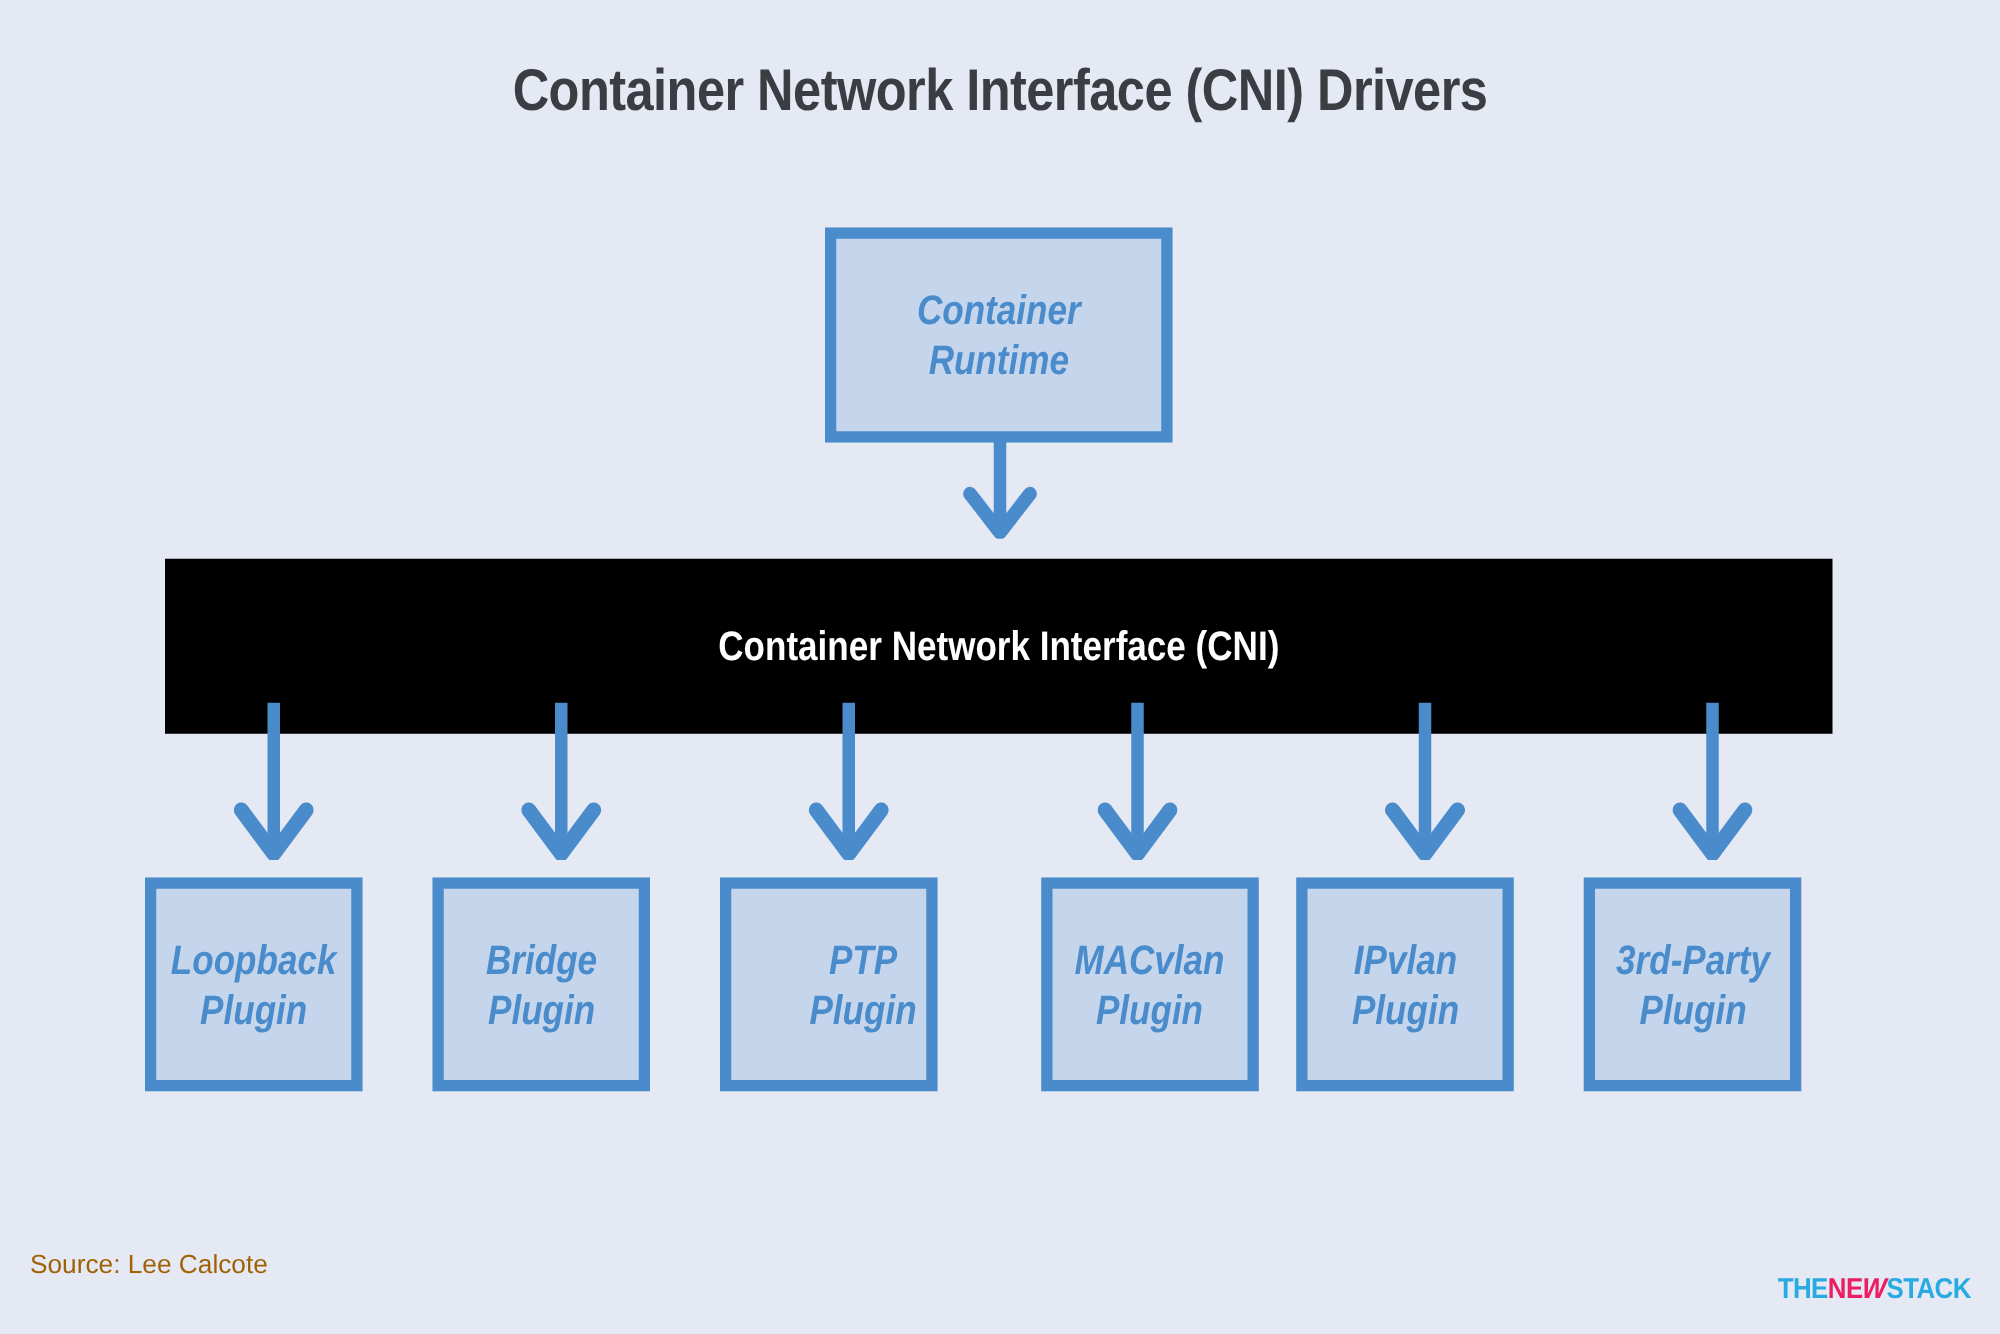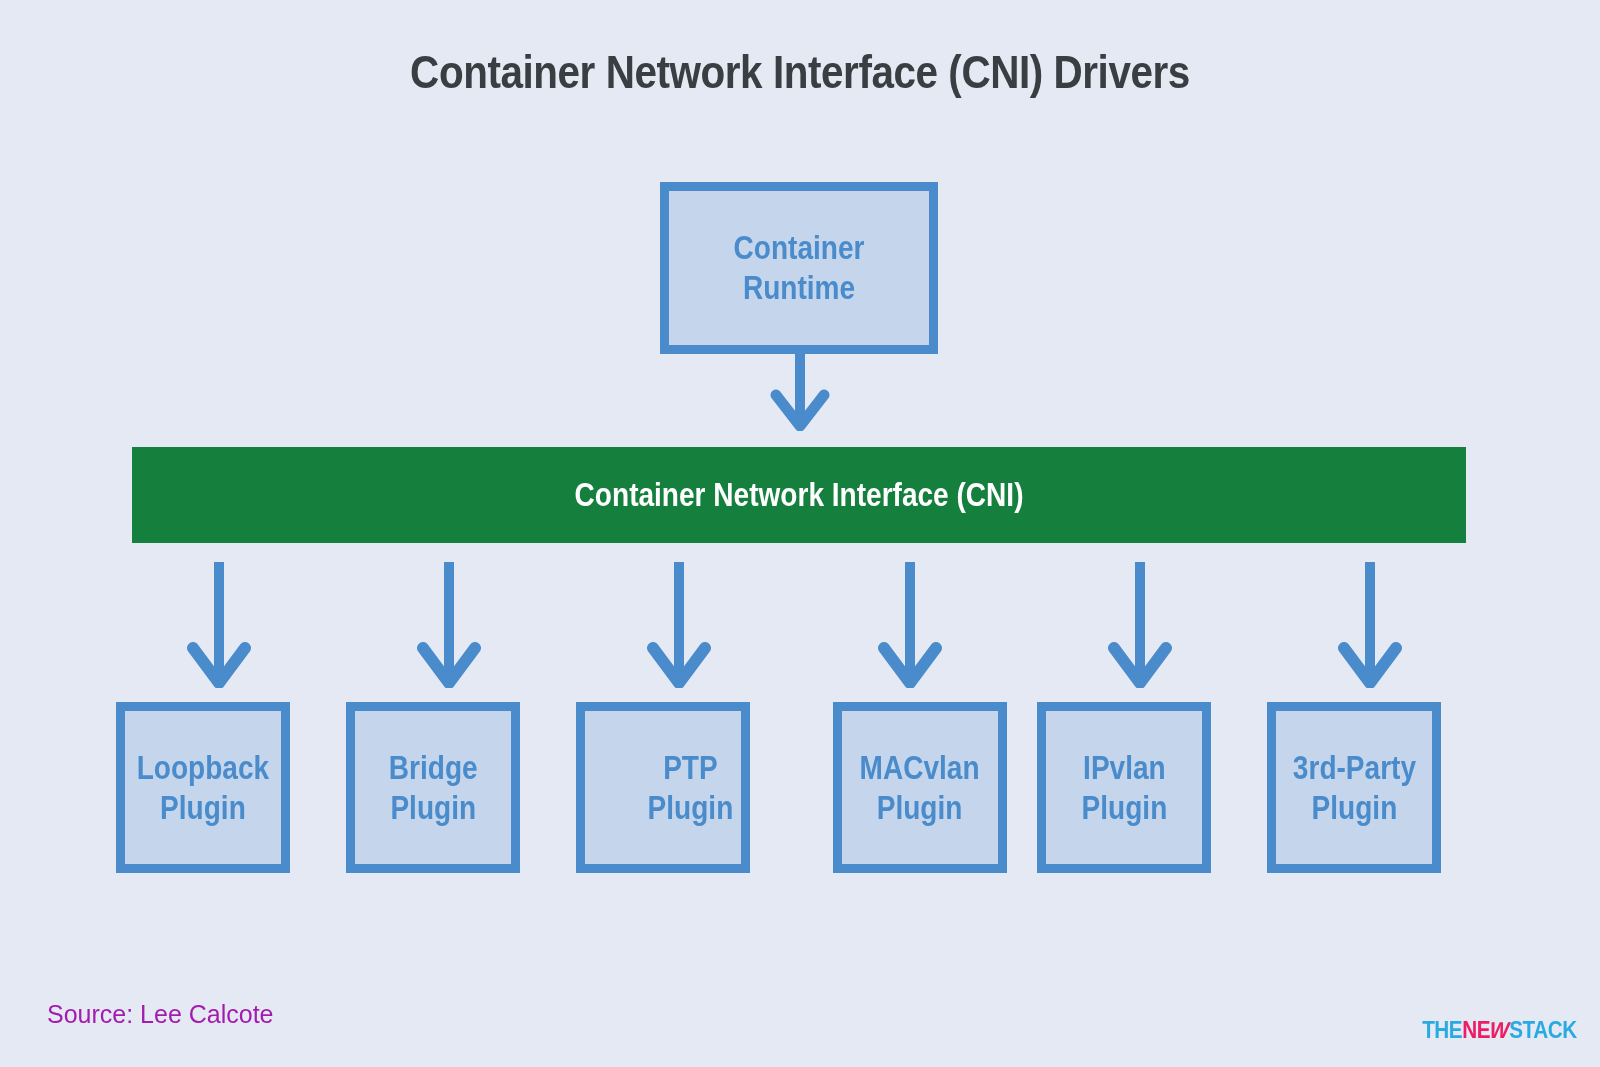--- a/index.html
+++ b/index.html
@@ -31,38 +31,39 @@
   }
   .node {
     position: absolute;
     background: #c4d5ec;
     border: 9px solid #4a8ccb;
     box-sizing: border-box;
     display: flex;
     align-items: center;
     justify-content: center;
     text-align: center;
+    font-style: italic;
   }
   .node-label {
     font-weight: bold;
     color: #4a8ccb;
     font-size: 33px;
     line-height: 1.2;
     transform: scaleX(0.85);
     white-space: nowrap;
   }
   .node-label span { display: block; }
   .runtime-node { left: 660px; top: 182px; width: 278px; height: 172px; }
   .cni-bar {
     position: absolute;
     left: 132px;
     top: 447px;
     width: 1334px;
-    height: 96px;
-    background: #15803d;
+    height: 140px;
+    background: #000000;
     display: flex;
     align-items: center;
     justify-content: center;
   }
   .cni-bar-label {
     color: #ffffff;
     font-weight: bold;
     font-size: 33px;
     transform: scaleX(0.85);
     white-space: nowrap;
@@ -73,23 +74,22 @@
   .plugin-arrow { top: 562px; }
   .pa-0 { left: 187px; } .pa-1 { left: 417px; } .pa-2 { left: 647px; }
   .pa-3 { left: 878px; } .pa-4 { left: 1108px; } .pa-5 { left: 1338px; }
   .plugin-node { top: 702px; width: 174px; height: 171px; }
   .pn-0 { left: 116px; } .pn-1 { left: 346px; } .pn-2 { left: 576px; justify-content: flex-end; }
   .pn-3 { left: 833px; } .pn-4 { left: 1037px; } .pn-5 { left: 1267px; align-items: center; }
   .source {
     position: absolute;
     left: 24px;
     top: 1000px;
-    font-size: 25px;
-    color: #a21caf;
-    margin-left: 23px;
+    font-size: 21px;
+    color: #a16207;
   }
   .logo {
     position: absolute;
     right: 23px;
     top: 1017px;
     font-size: 23px;
     font-weight: bold;
     letter-spacing: -0.5px;
     transform: scaleX(0.9);
     transform-origin: right center;

